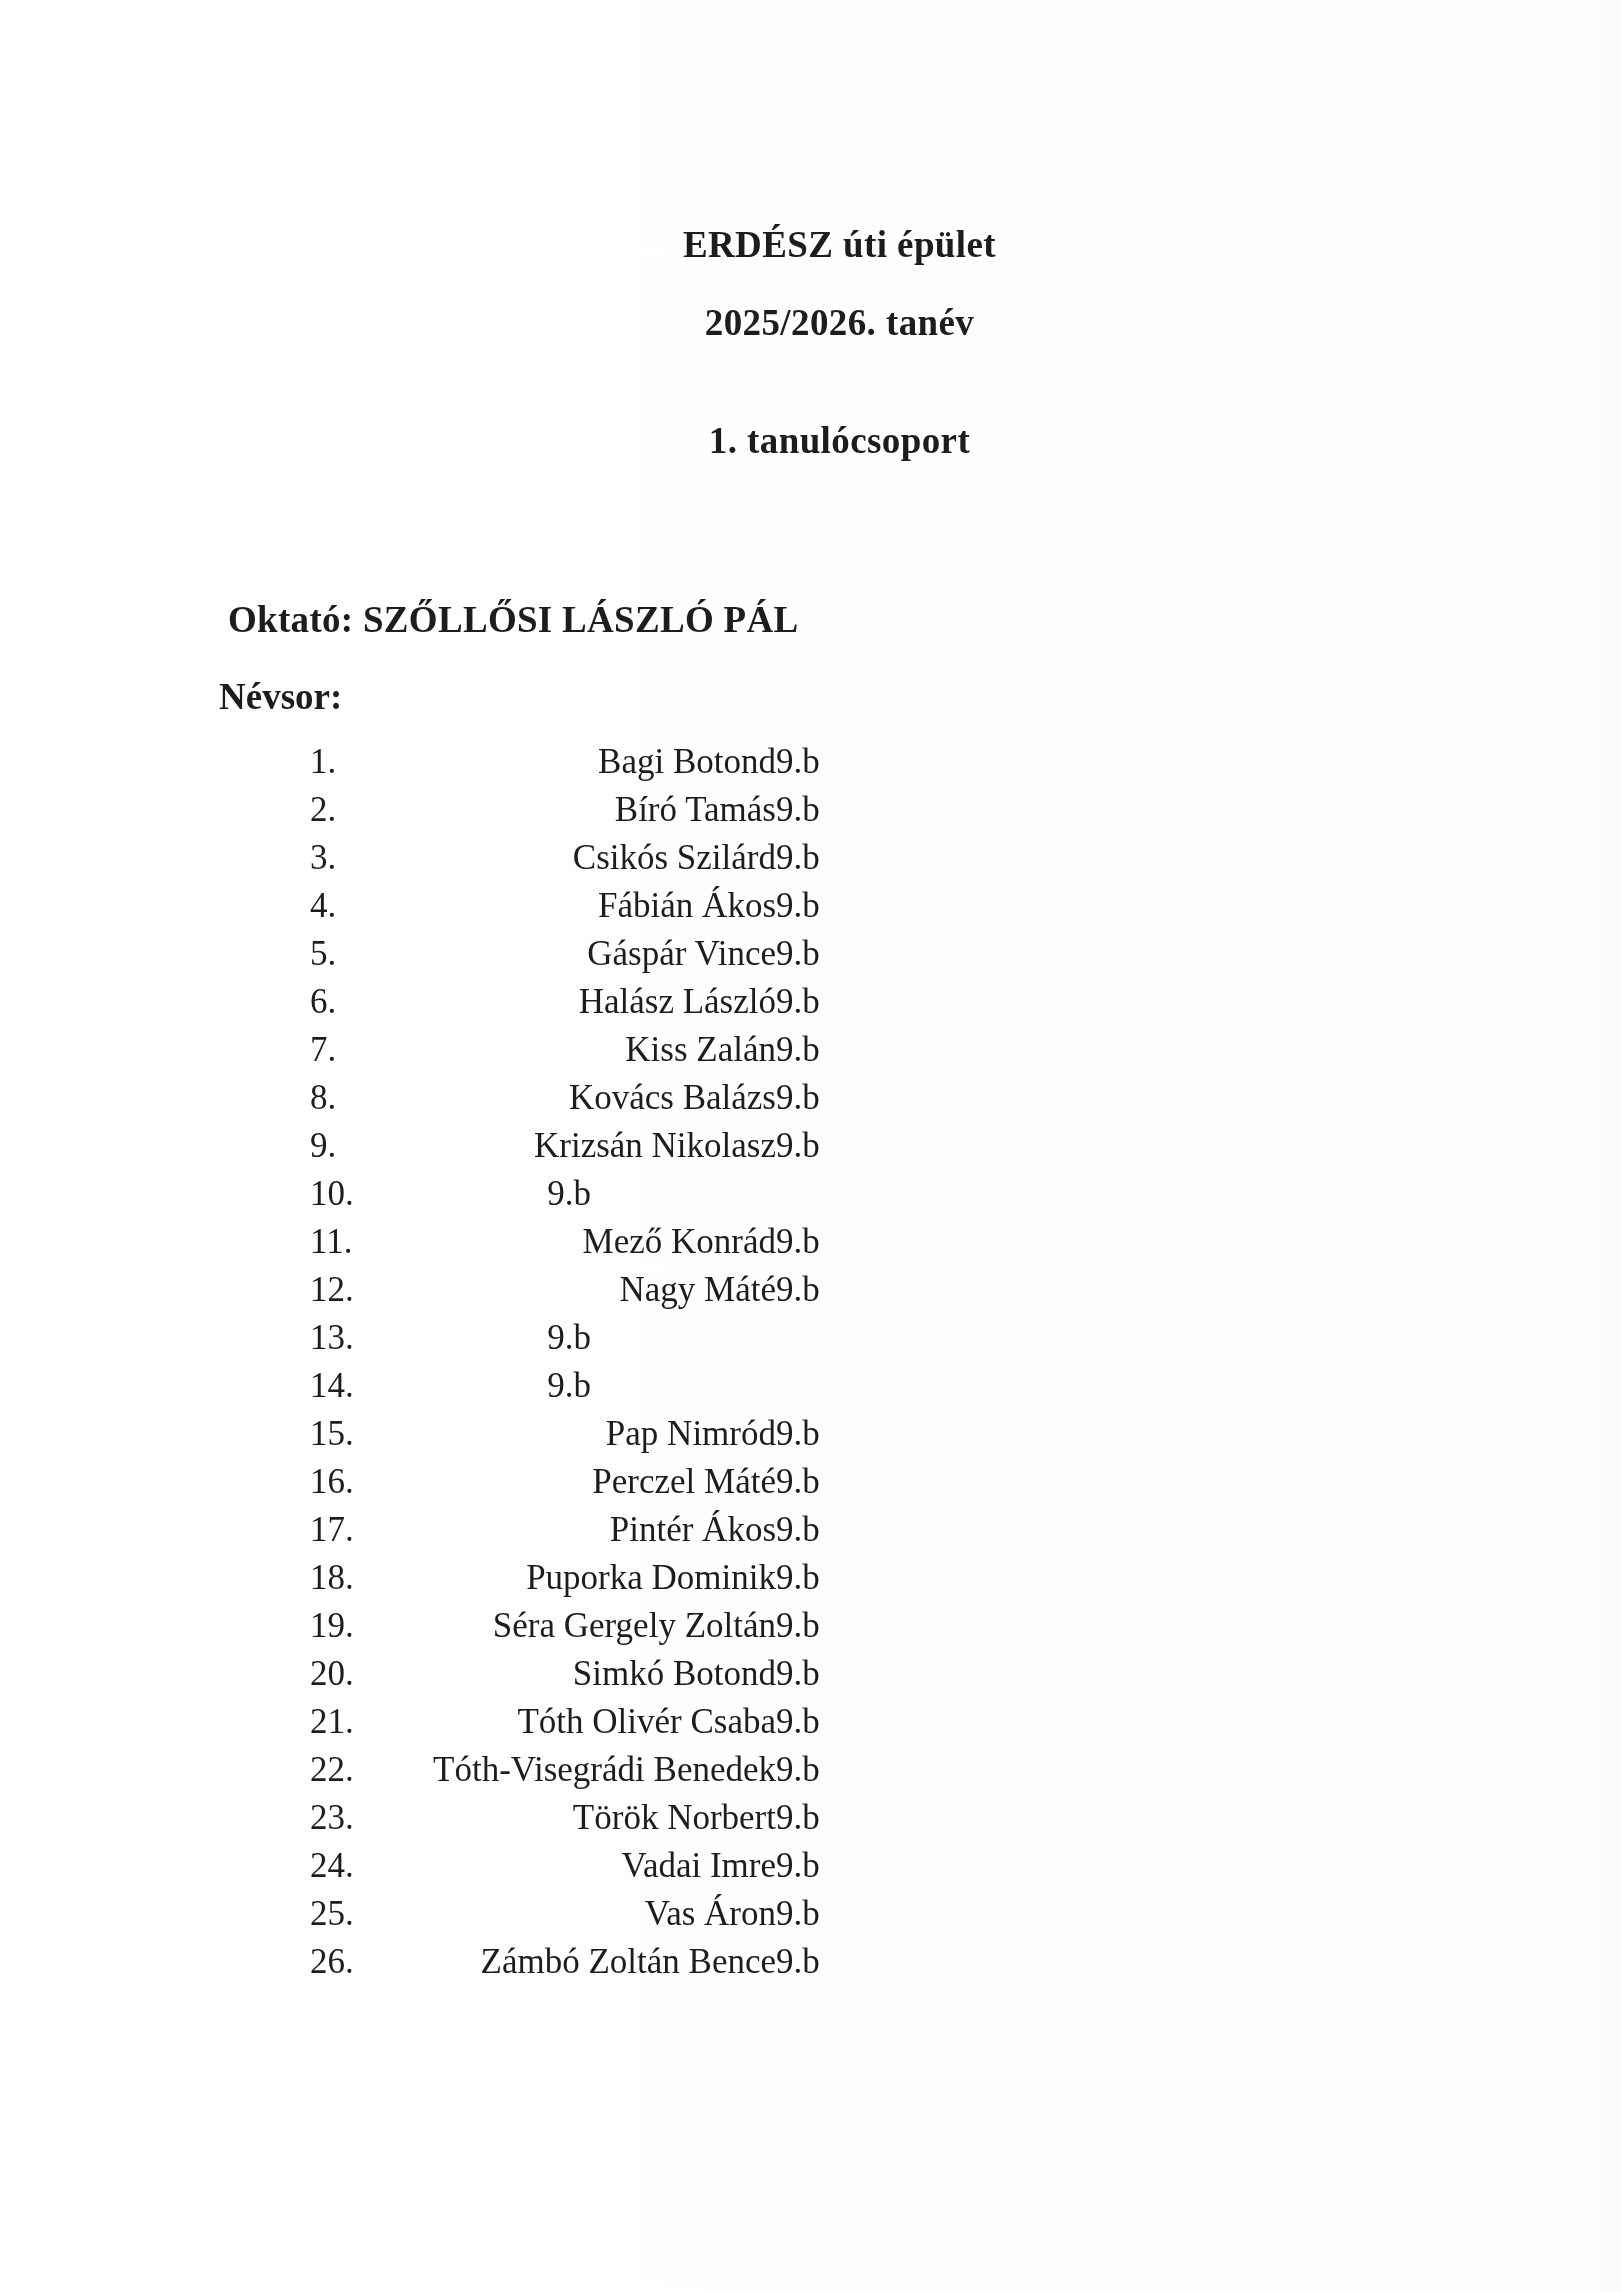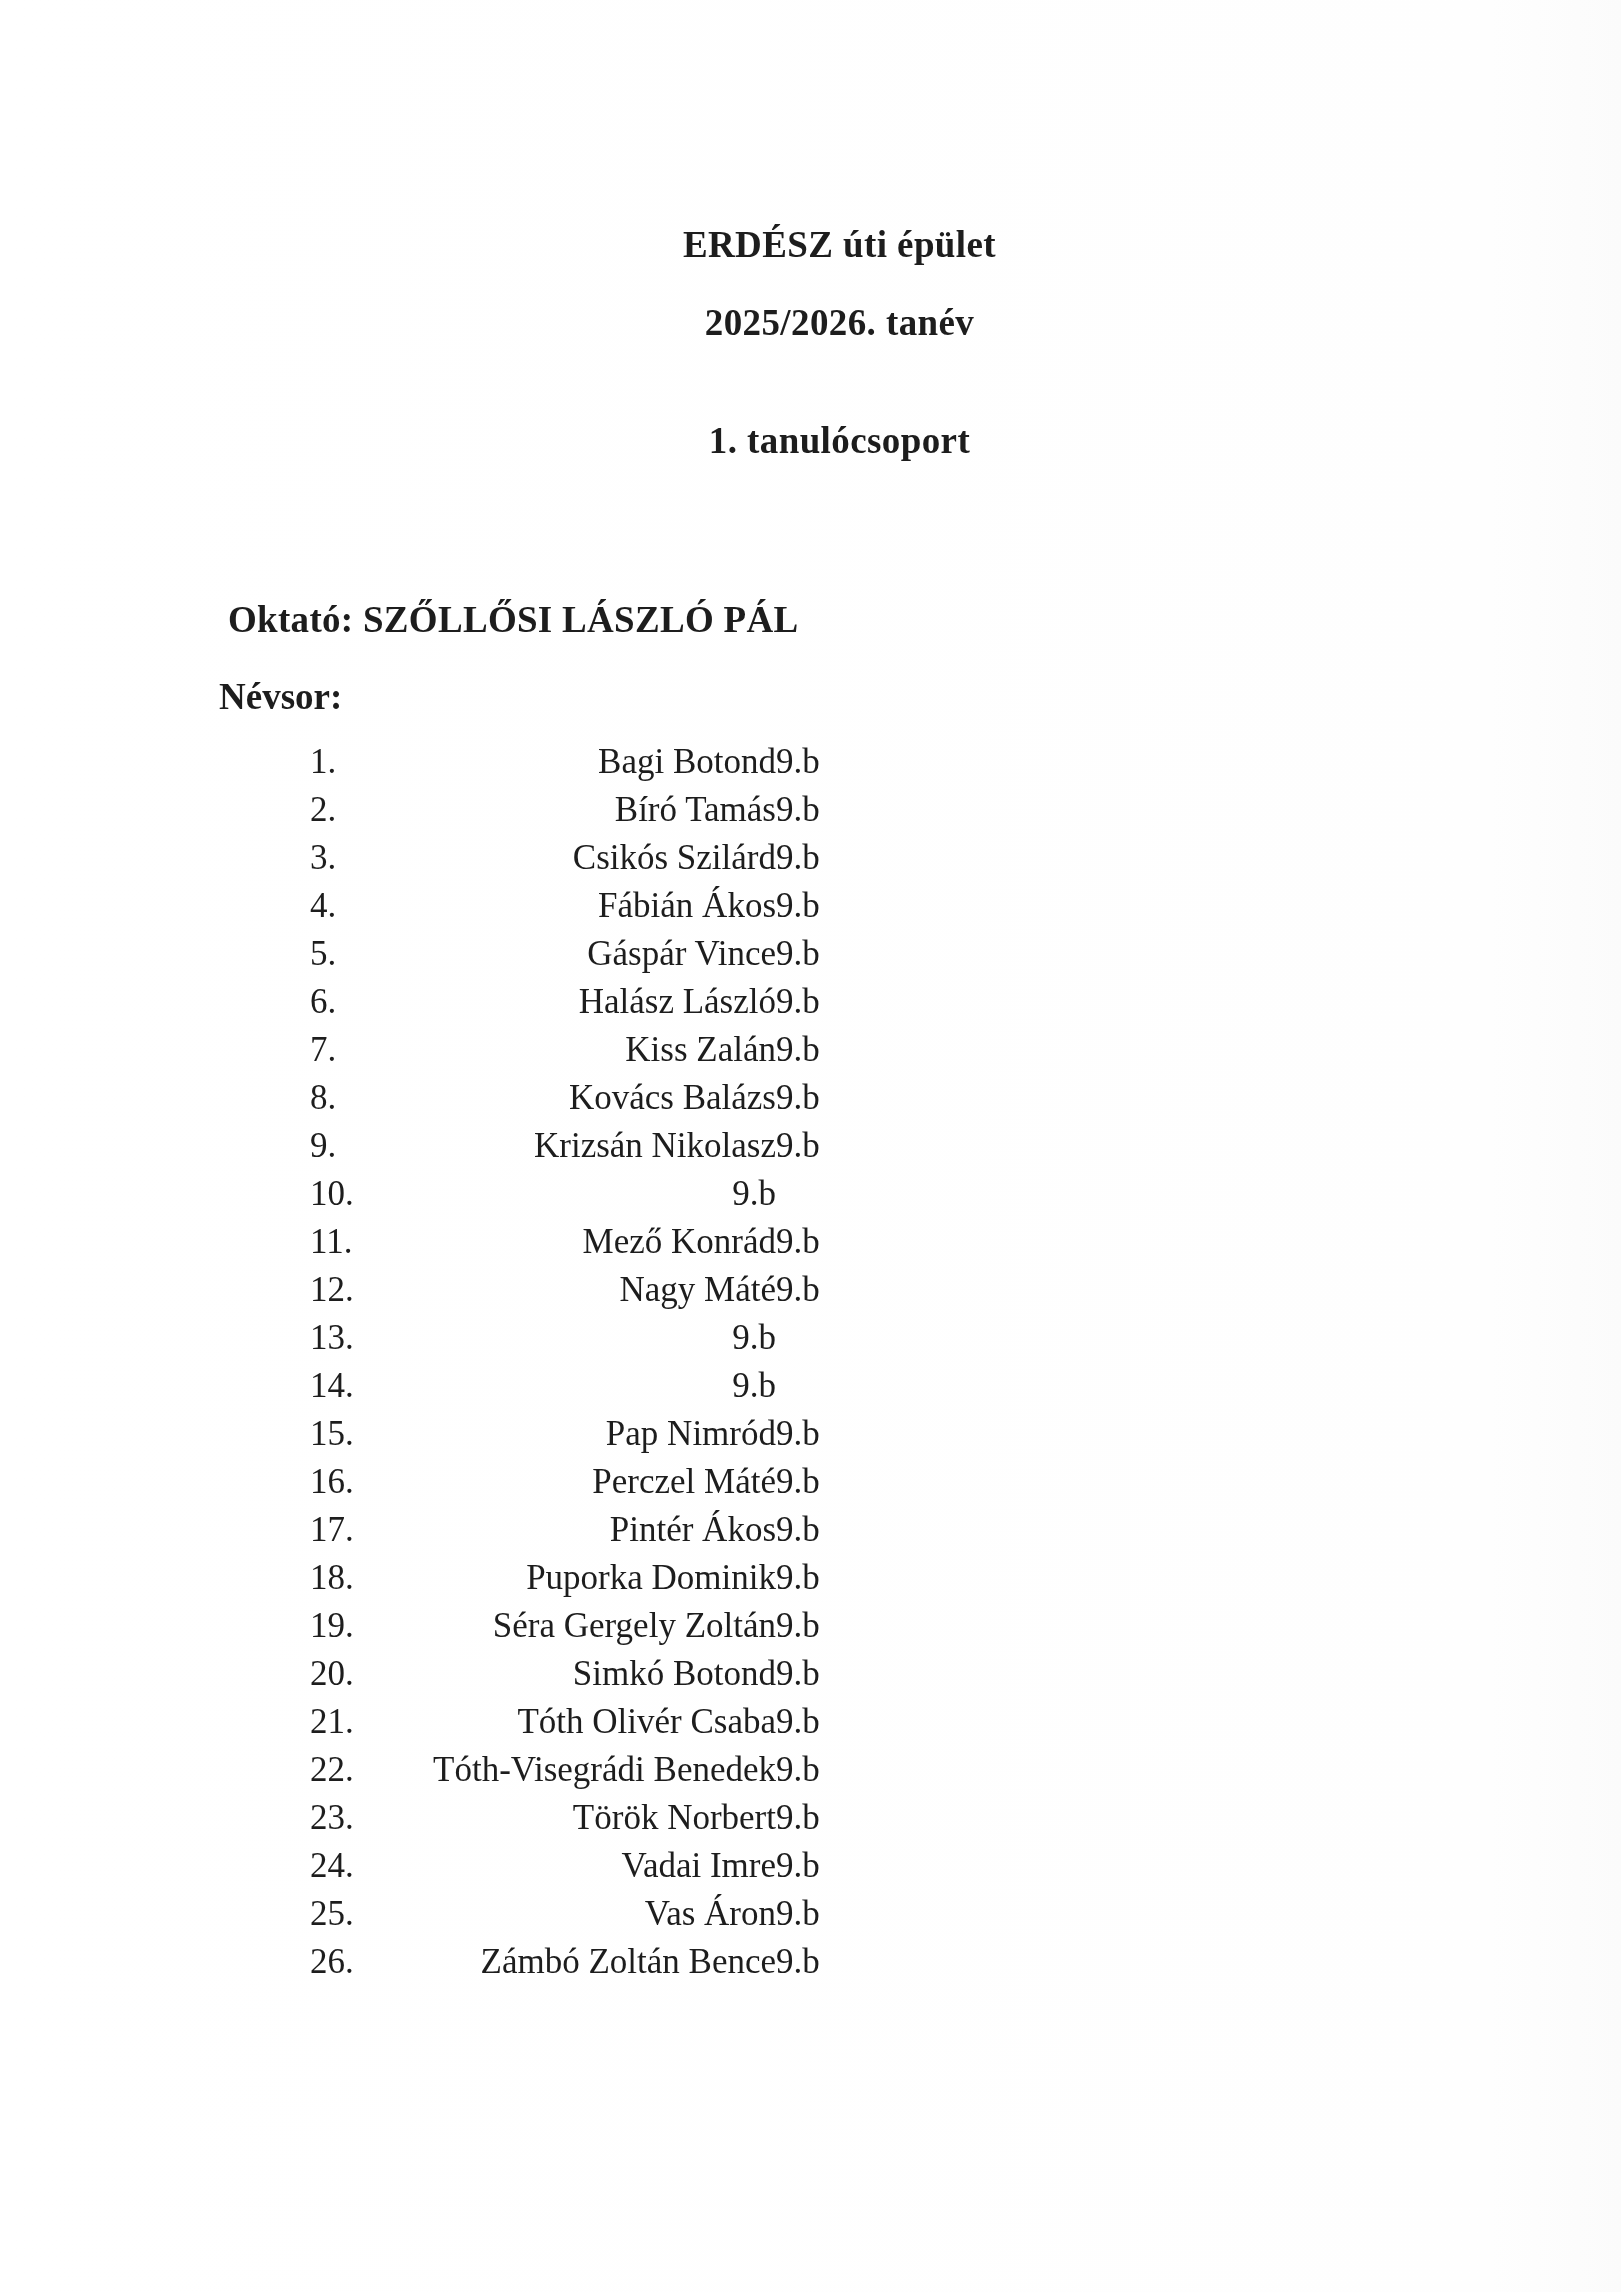--- a/index.html
+++ b/index.html
@@ -63,21 +63,21 @@
     display: grid;
     grid-template-columns: 52px 414px auto;
     height: 48px;
     align-items: center;
     font-size: 35px;
     line-height: 48px;
     white-space: nowrap;
   }
   .roster-row .num   { text-align: left; }
   .roster-row .name  { text-align: right; }
-  .roster-row .group { text-align: right; }
+  .roster-row .group { text-align: center; }
 </style>
 </head>
 <body>
 
 <div class="page">
 
   <div class="title-line title-1">ERDÉSZ úti épület</div>
 
   <div class="title-line title-2">2025/2026. tanév</div>
 

